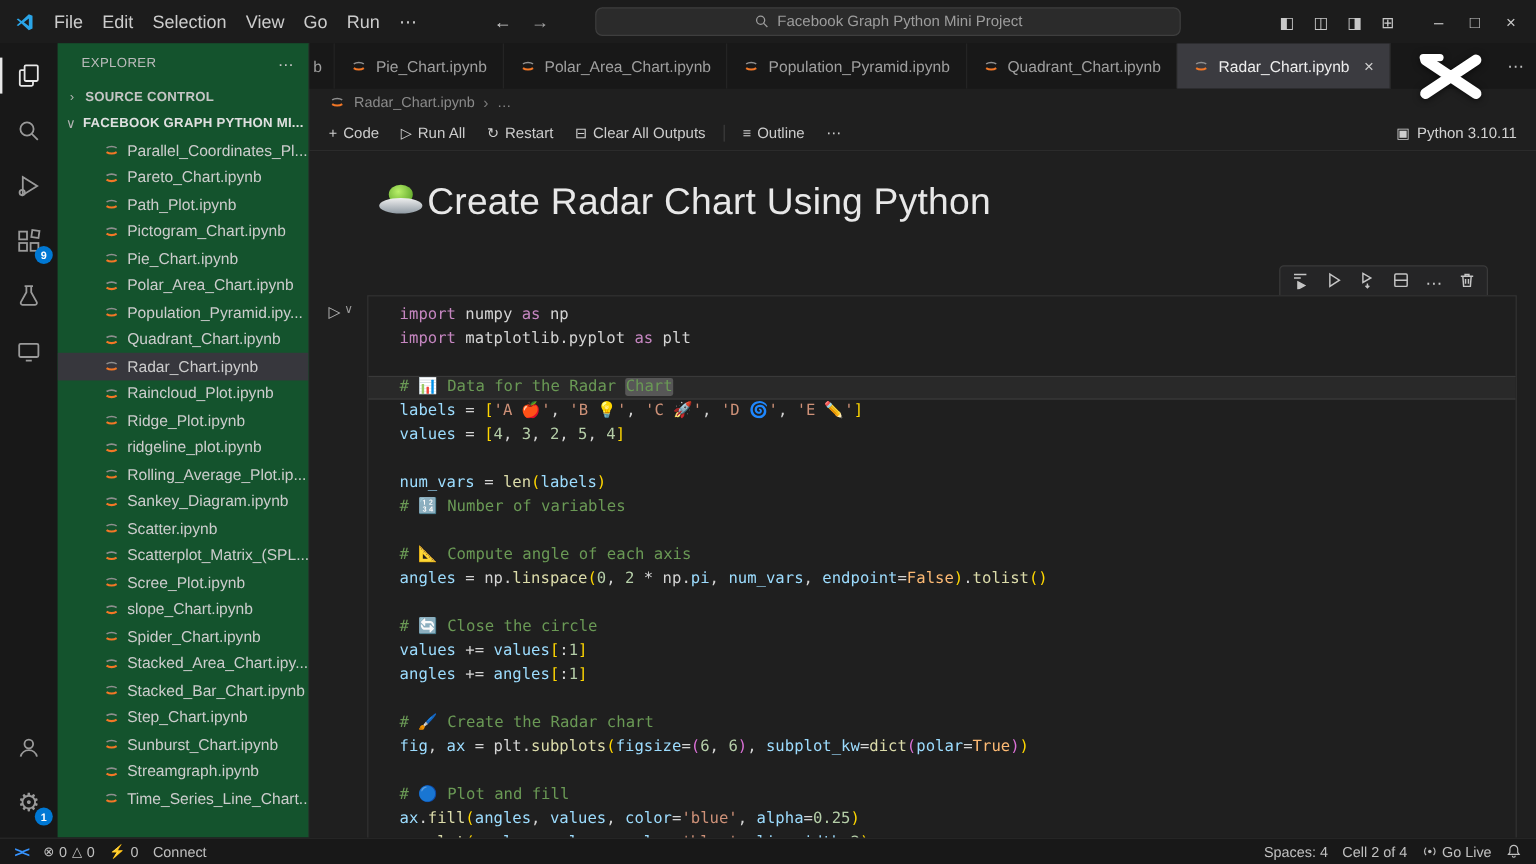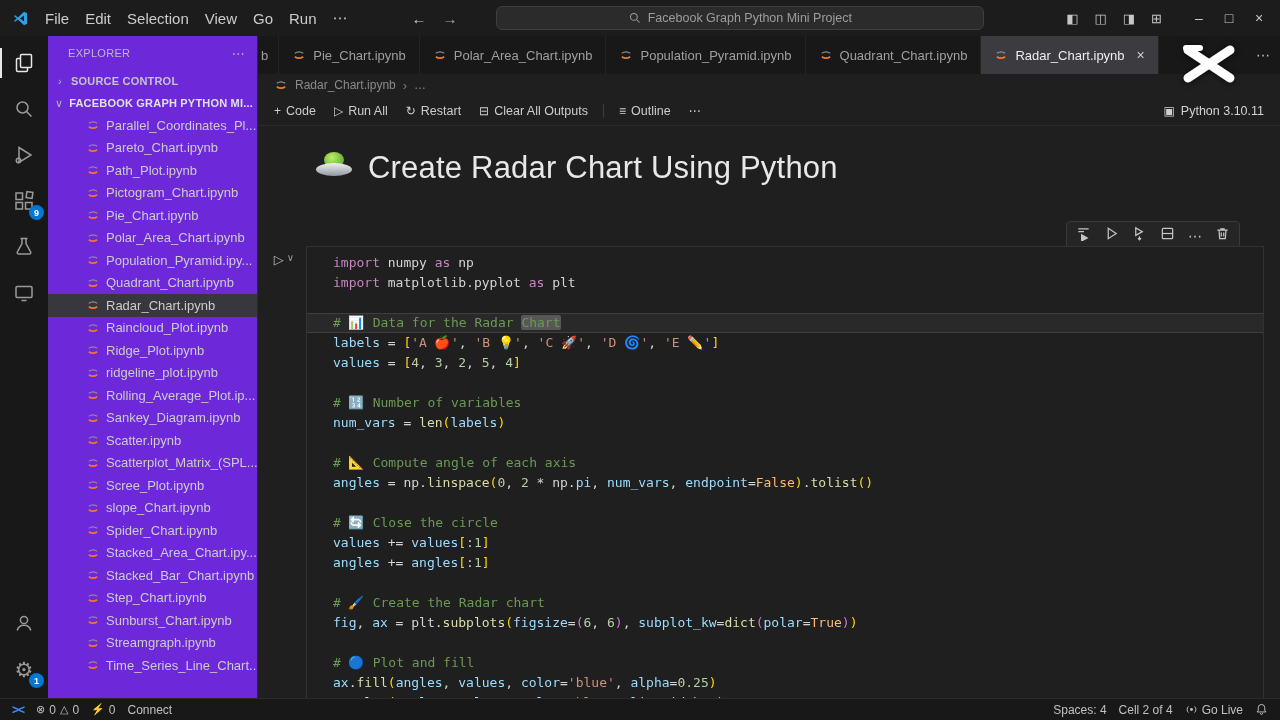--- a/index.html
+++ b/index.html
@@ -29,21 +29,21 @@
 .ab-item{position:relative;width:48px;height:46px;display:flex;align-items:center;justify-content:center;color:#9a9a9a}
 .ab-item.active{color:#e7e7e7}
 .ab-item.active::before{content:"";position:absolute;left:0;top:8px;bottom:8px;width:2px;background:#e7e7e7}
 .ab-item svg{stroke:currentColor;fill:none;stroke-width:1.5}
 .ab-badge{position:absolute;right:4px;bottom:4px;background:#0078d4;color:#fff;font-size:9px;min-width:15px;height:15px;
   border-radius:8px;display:flex;align-items:center;justify-content:center;padding:0 3px;font-weight:bold}
 .ab-bottom{margin-top:auto;margin-bottom:6px;display:flex;flex-direction:column;align-items:center}
 .gear-glyph{font-size:21px;line-height:1}
 
 
-.sidebar{width:210px;background:#6d28d9;border-right:1px solid #2a2a2a;display:flex;flex-direction:column;font-size:13px;min-height:0}
+.sidebar{width:210px;background:#14532d;border-right:1px solid #2a2a2a;display:flex;flex-direction:column;font-size:13px;min-height:0}
 .sidebar-header{height:34px;flex:0 0 auto;display:flex;align-items:center;padding:0 12px 0 20px;font-size:11px;color:#bcbcbc;letter-spacing:.3px}
 .sidebar-header .more{margin-left:auto;font-size:13px;color:#c5c5c5}
 .section-row{height:22px;flex:0 0 auto;display:flex;align-items:center;gap:3px;padding:0 4px;font-weight:bold;font-size:11px;color:#c5c5c5;letter-spacing:.2px;white-space:nowrap;overflow:hidden}
 .section-chev{width:16px;text-align:center;font-size:11px;color:#b5b5b5;font-weight:normal}
 .file-list{flex:1;overflow:hidden}
 .file-row{height:22.5px;display:flex;align-items:center;gap:6px;padding-left:38px;color:#cccccc;white-space:nowrap;overflow:hidden}
 .file-row.selected{background:#37373d}
 .file-label{overflow:hidden;text-overflow:clip}
 
 
@@ -59,21 +59,21 @@
 .bc-chev{font-size:13px;color:#7a7a7a}
 
 .nbtoolbar{height:30px;flex:0 0 auto;display:flex;align-items:center;gap:2px;padding:0 8px;border-bottom:1px solid #2b2b2b;font-size:12.5px;color:#cccccc}
 .nb-btn{display:flex;align-items:center;gap:5px;padding:3px 8px;border-radius:4px;white-space:nowrap}
 .nb-ic{font-size:12px;color:#cfcfcf}
 .nb-divider{width:1px;height:14px;background:#3c3c3c;margin:0 5px}
 .kernel{margin-left:auto;display:flex;align-items:center;gap:6px;font-size:12.5px;color:#d2d2d2;padding-right:8px}
 
 
 .nbcontent{flex:1;position:relative;overflow:hidden;background:#1f1f1f}
-.md-cell{position:absolute;top:24px;left:58px;display:flex;gap:16px}
+.md-cell{position:absolute;top:24px;left:58px;display:flex;align-items:center;gap:4px}
 .ufo{width:36px;height:32px;position:relative}
 .ufo::before{content:"";position:absolute;left:8px;top:2px;width:20px;height:16px;border-radius:50%;
   background:radial-gradient(circle at 40% 35%,#b9f06a,#4f9a1e)}
 .ufo::after{content:"";position:absolute;left:0;top:13px;width:36px;height:13px;border-radius:50%;
   background:linear-gradient(#efefef,#8f9aa3)}
 .md-title{font-size:31px;color:#e8e8e8;font-weight:500;letter-spacing:.2px}
 
 .cell-toolbar{position:absolute;top:95px;right:40px;display:flex;align-items:center;gap:13px;
   background:#252526;border:1px solid #3a3a3a;border-radius:4px;padding:4px 9px;color:#c5c5c5}
 .cell-toolbar svg{stroke:currentColor;fill:none;stroke-width:1.3}
@@ -517,22 +517,22 @@
             <span class="chev-glyph">∨</span>
           </div>
           <div class="editor-box">
               <div class="line"><span class="k">import</span><span class="p"> numpy </span><span class="k">as</span><span class="p"> np</span></div>
               <div class="line"><span class="k">import</span><span class="p"> matplotlib.pyplot </span><span class="k">as</span><span class="p"> plt</span></div>
               <div class="line"></div>
               <div class="line cur"><span class="c"># 📊 Data for the Radar </span><span class="c hl">Chart</span></div>
               <div class="line"><span class="v">labels</span><span class="p"> = </span><span class="b">[</span><span class="s">'A 🍎'</span><span class="p">, </span><span class="s">'B 💡'</span><span class="p">, </span><span class="s">'C 🚀'</span><span class="p">, </span><span class="s">'D 🌀'</span><span class="p">, </span><span class="s">'E ✏️'</span><span class="b">]</span></div>
               <div class="line"><span class="v">values</span><span class="p"> = </span><span class="b">[</span><span class="n">4</span><span class="p">, </span><span class="n">3</span><span class="p">, </span><span class="n">2</span><span class="p">, </span><span class="n">5</span><span class="p">, </span><span class="n">4</span><span class="b">]</span></div>
               <div class="line"></div>
+              <div class="line"><span class="v">num_vars</span><span class="p"> = </span><span class="f">len</span><span class="b">(</span><span class="v">labels</span><span class="b">)</span></div>
               <div class="line"><span class="c"># 🔢 Number of variables</span></div>
-              <div class="line"><span class="v">num_vars</span><span class="p"> = </span><span class="f">len</span><span class="b">(</span><span class="v">labels</span><span class="b">)</span></div>
               <div class="line"></div>
               <div class="line"><span class="c"># 📐 Compute angle of each axis</span></div>
               <div class="line"><span class="v">angles</span><span class="p"> = np.</span><span class="f">linspace</span><span class="b">(</span><span class="n">0</span><span class="p">, </span><span class="n">2</span><span class="p"> * np.</span><span class="v">pi</span><span class="p">, </span><span class="v">num_vars</span><span class="p">, </span><span class="v">endpoint</span><span class="p">=</span><span class="t">False</span><span class="b">)</span><span class="p">.</span><span class="f">tolist</span><span class="b">()</span></div>
               <div class="line"></div>
               <div class="line"><span class="c"># 🔄 Close the circle</span></div>
               <div class="line"><span class="v">values</span><span class="p"> += </span><span class="v">values</span><span class="b">[</span><span class="p">:</span><span class="n">1</span><span class="b">]</span></div>
               <div class="line"><span class="v">angles</span><span class="p"> += </span><span class="v">angles</span><span class="b">[</span><span class="p">:</span><span class="n">1</span><span class="b">]</span></div>
               <div class="line"></div>
               <div class="line"><span class="c"># 🖌️ Create the Radar chart</span></div>
               <div class="line"><span class="v">fig</span><span class="p">, </span><span class="v">ax</span><span class="p"> = plt.</span><span class="f">subplots</span><span class="b">(</span><span class="v">figsize</span><span class="p">=</span><span class="g">(</span><span class="n">6</span><span class="p">, </span><span class="n">6</span><span class="g">)</span><span class="p">, </span><span class="v">subplot_kw</span><span class="p">=</span><span class="f">dict</span><span class="g">(</span><span class="v">polar</span><span class="p">=</span><span class="t">True</span><span class="g">)</span><span class="b">)</span></div>

